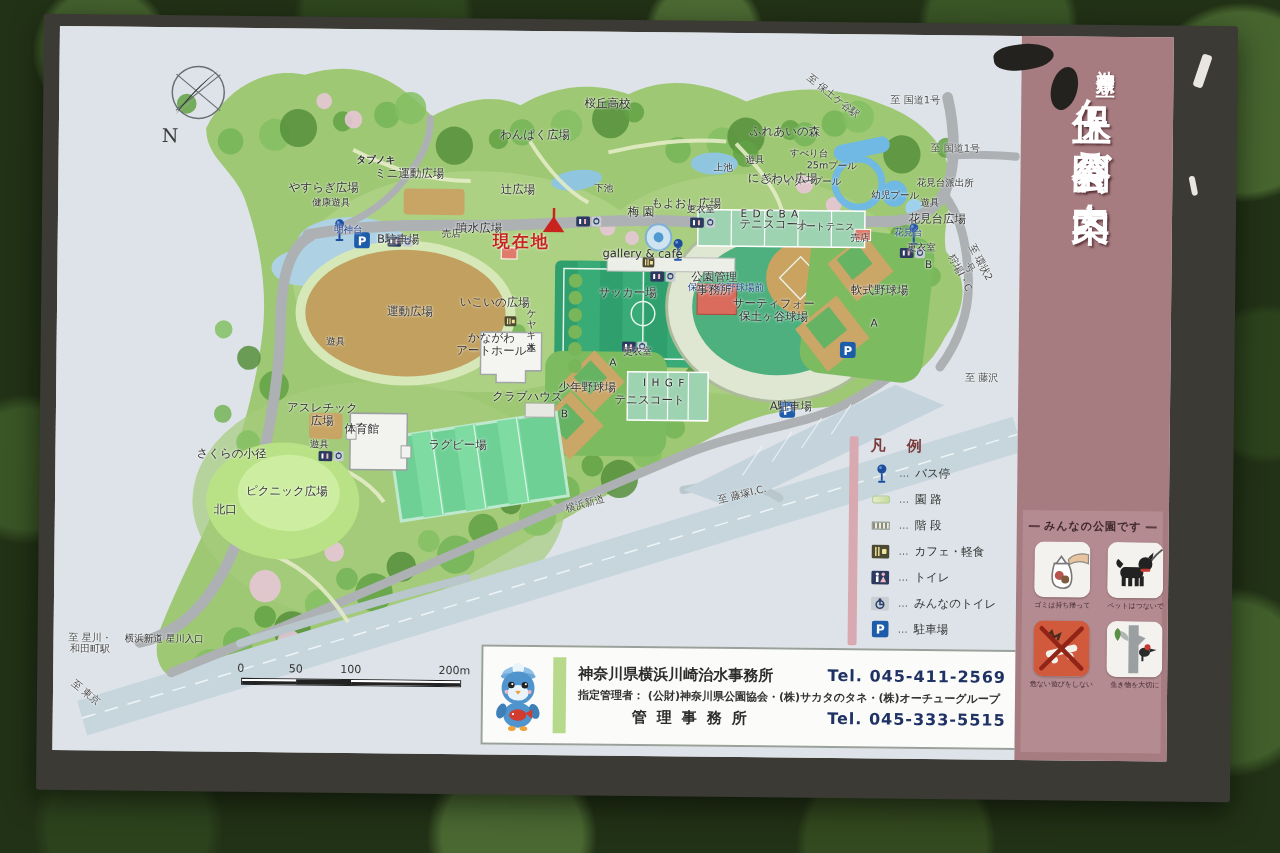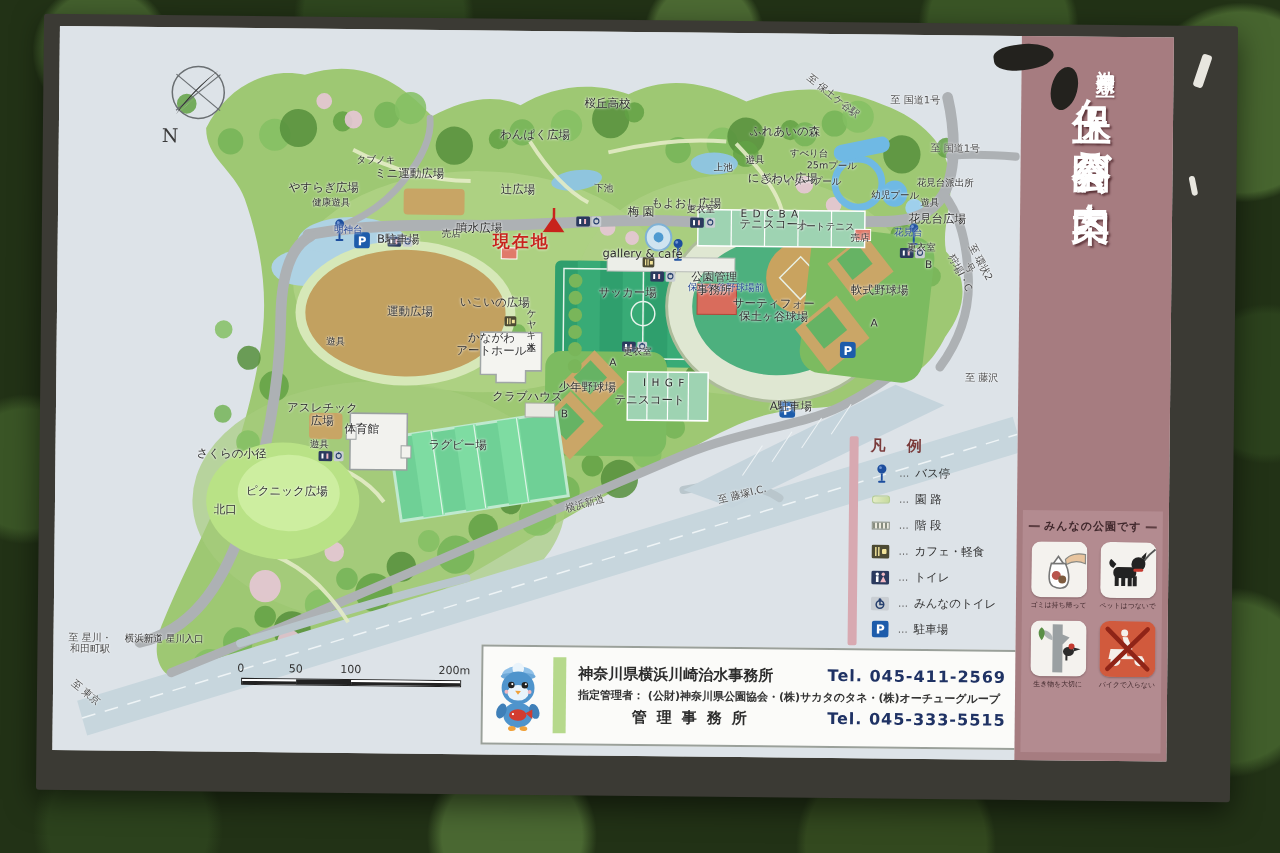--- a/index.html
+++ b/index.html
@@ -421,21 +421,21 @@
           <div class="map-label dir" style="left: 93.2%; top: 15.6%;">至 国道1号</div>
           <div class="map-label small" style="left: 92.2%; top: 20.5%;">花見台派出所</div>
           <div class="map-label small" style="left: 90.6%; top: 23.2%;">遊具</div>
           <div class="map-label place" style="left: 91.4%; top: 25.4%;">花見台広場</div>
           <div class="map-label bus" style="left: 88.4%; top: 27.4%;">花見台</div>
           <div class="map-label small" style="left: 89.8%; top: 29.4%;">更衣室</div>
           <div class="map-label letter" style="left: 90.6%; top: 31.6%;">B</div>
           <div class="map-label place" style="left: 85.5%; top: 35.4%;">軟式野球場</div>
           <div class="map-label letter" style="left: 85%; top: 39.8%;">A</div>
           <div class="map-label small" style="left: 83.4%; top: 28.2%;">売店</div>
-          <div class="map-label small" style="left: 33%; top: 18.1%;">タブノキ</div>
+          <div class="map-label small" style="left: 33%; top: 18.1%; font-weight: bold;">タブノキ</div>
           <div class="map-label place" style="left: 36.5%; top: 19.9%;">ミニ運動広場</div>
           <div class="map-label place" style="left: 27.6%; top: 21.9%;">やすらぎ広場</div>
           <div class="map-label small" style="left: 28.4%; top: 24%;">健康遊具</div>
           <div class="map-label place" style="left: 47.8%; top: 21.9%;">辻広場</div>
           <div class="map-label small" style="left: 56.7%; top: 21.7%;">下池</div>
           <div class="map-label small" style="left: 69.1%; top: 18.6%;">上池</div>
           <div class="map-label place" style="left: 75.3%; top: 20%;">にぎわい広場</div>
           <div class="map-label place" style="left: 65.3%; top: 23.6%;">もよおし広場</div>
           <div class="map-label place" style="left: 60.6%; top: 24.8%;">梅 園</div>
           <div class="map-label small" style="left: 66.8%; top: 24.4%;">更衣室</div>
@@ -658,48 +658,47 @@
                     <path d="M41 15 L46 10 L44.5 20 Z"></path>
                     <path d="M13 26 C8 24 8 19 11 17 L16 22 Z"></path>
                   </g>
                   <rect x="33" y="26.5" width="10" height="3" rx="1.5" fill="#c43a30"></rect>
                   <path d="M44 18 C48 13 51 10 55 7" stroke="#555" stroke-width="1.8" fill="none"></path>
                 </svg>
               </div>
               <div class="cap">ペットはつないで</div>
             </div>
             <div class="rule">
+              <div class="card prohibit">
+                <svg viewBox="0 0 56 56">
+                  <rect width="56" height="56" fill="#d15a3d"></rect>
+                  <g transform="rotate(-14 28 30)">
+                    <rect x="12" y="27" width="32" height="7" rx="3.5" fill="#f4f0ea"></rect>
+                    <circle cx="19" cy="37.5" r="3.5" fill="#f4f0ea"></circle>
+                    <circle cx="35" cy="37.5" r="3.5" fill="#f4f0ea"></circle>
+                  </g>
+                  <path d="M14 16 l4 -5 l2 6 l6 -3 l-2 6" stroke="#4a2a1e" fill="none" stroke-width="2.4"></path>
+                  <path d="M8 8 L48 48 M48 8 L8 48" stroke="#8f2417" stroke-width="4.5" stroke-linecap="round"></path>
+                </svg>
+              </div>
+              <div class="cap">危ない遊びをしない</div>
+            </div>
+            <div class="rule">
               <div class="card">
                 <svg viewBox="0 0 56 56">
                   <rect width="56" height="56" fill="#f4f2ee"></rect>
                   <path d="M22 4 L22 52 L32 52 L32 24 L39 17 L32 14 L32 4 Z" fill="#9aa0a2"></path>
                   <path d="M22 20 C15 18 12 14 13 10 C18 10 21 14 22 17 Z" fill="#b0b5b6"></path>
                   <path d="M11 20 C7 15 7 10 11 7 C15 10 15 15 11 20" fill="#5a8f46"></path>
                   <ellipse cx="38" cy="31" rx="5.5" ry="4.5" fill="#2b2b2b"></ellipse>
                   <circle cx="41" cy="26" r="3" fill="#c43a30"></circle>
                   <polygon points="43,27 50,28.5 43,31" fill="#2b2b2b"></polygon>
                   <rect x="35" y="34" width="2" height="6" fill="#2b2b2b"></rect>
                 </svg>
               </div>
               <div class="cap">生き物を大切に</div>
             </div>
-            <div class="rule">
-              <div class="card prohibit">
-                <svg viewBox="0 0 56 56">
-                  <rect width="56" height="56" fill="#d15a3d"></rect>
-                  <g fill="#f4f0ea">
-                    <circle cx="16" cy="40" r="5"></circle>
-                    <circle cx="40" cy="40" r="5"></circle>
-                    <path d="M11 28 L26 28 L28 35 L43 35 L43 38 L9 38 Z"></path>
-                    <path d="M23 16 L28 16 L33 28 L26 30 Z"></path>
-                    <circle cx="25" cy="12" r="3.5"></circle>
-                  </g>
-                  <path d="M8 8 L48 48 M48 8 L8 48" stroke="#8f2417" stroke-width="4.5" stroke-linecap="round"></path>
-                </svg>
-              </div>
-              <div class="cap">バイクで入らない</div>
-            </div>
           </div>
       </div>
     </div>
 
   </div>
 </div>
 
 </body></html>

